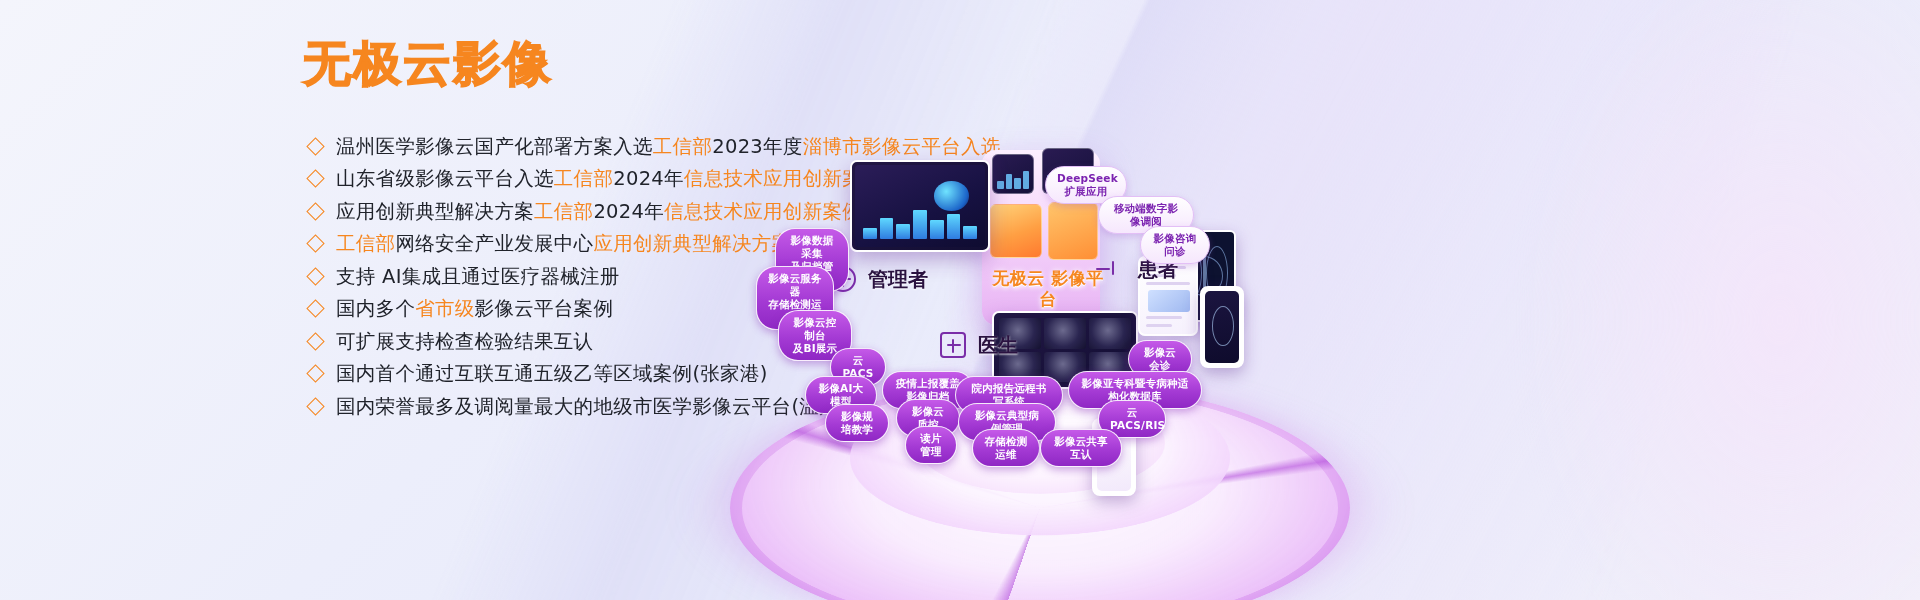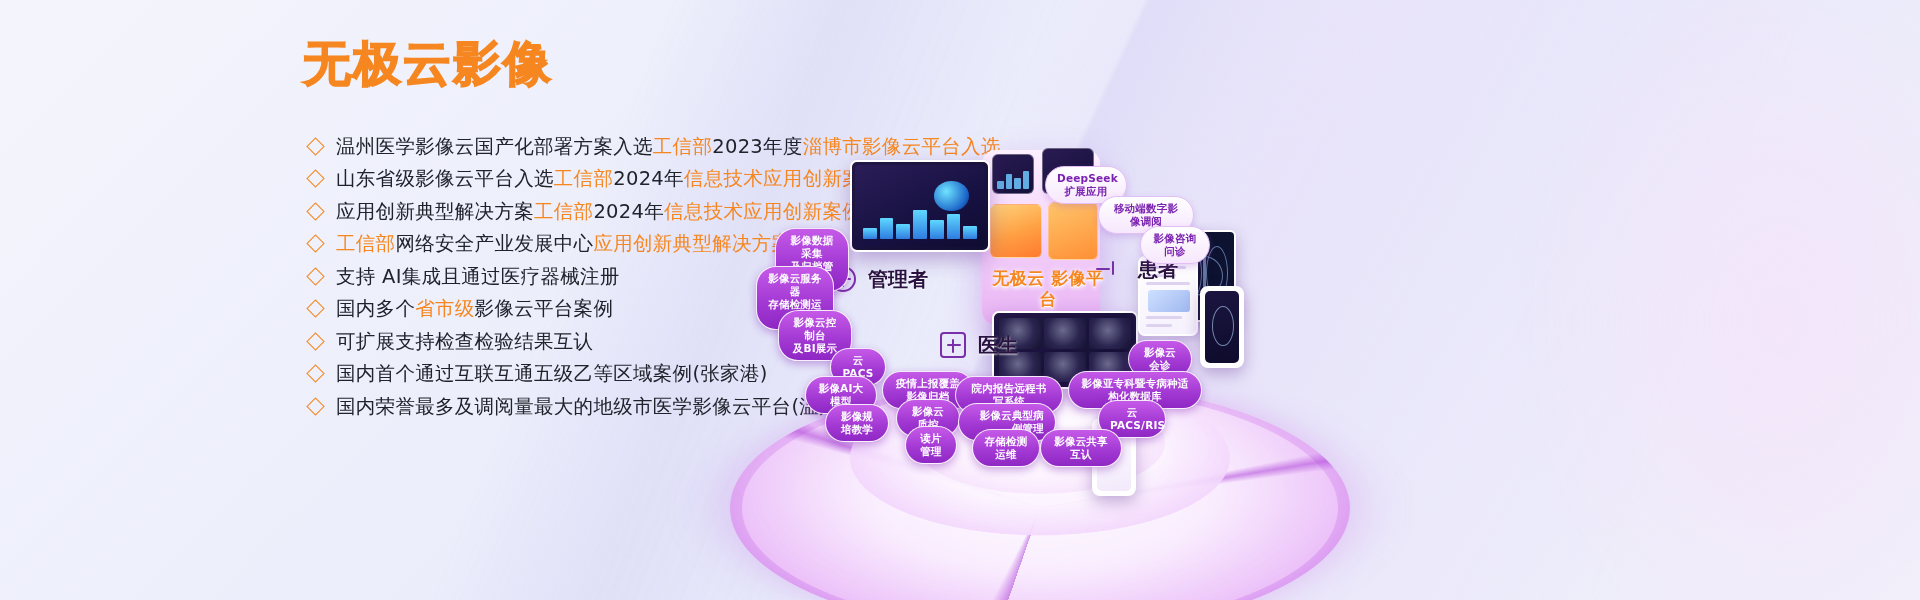--- a/index.html
+++ b/index.html
@@ -355,21 +355,21 @@
 存储检测运维</div>
         <div class="pill" style="left: 55px; top: 192px; width: 74px; margin-left: 23px;">影像云控制台
 及BI展示</div>
         <div class="pill" style="left: 130px; top: 230px; width: 56px;">云PACS</div>
         <div class="pill" style="left: 105px; top: 258px; width: 72px;">影像AI大模型</div>
         <div class="pill" style="left: 182px; top: 253px; width: 92px;">疫情上报覆盖影像归档</div>
         <div class="pill" style="left: 125px; top: 286px; width: 64px;">影像规培教学</div>
         <div class="pill" style="left: 196px; top: 281px; width: 64px;">影像云质控</div>
         <div class="pill" style="left: 205px; top: 308px; width: 52px;">读片管理</div>
         <div class="pill" style="left: 255px; top: 258px; width: 108px;">院内报告远程书写系统</div>
-        <div class="pill" style="left: 258px; top: 285px; width: 98px; text-align: right;">影像云典型病例管理</div>
+        <div class="pill" style="left: 258px; top: 285px; width: 98px;">影像云典型病例管理</div>
         <div class="pill" style="left: 272px; top: 311px; width: 68px;">存储检测运维</div>
         <div class="pill" style="left: 428px; top: 222px; width: 64px;">影像云会诊</div>
         <div class="pill" style="left: 368px; top: 253px; width: 134px;">影像亚专科暨专病种适构化数据库</div>
         <div class="pill" style="left: 398px; top: 282px; width: 68px;">云PACS/RIS</div>
         <div class="pill" style="left: 340px; top: 311px; width: 82px;">影像云共享互认</div>
       </div>
   </div>
 </div>
 
 </body></html>

